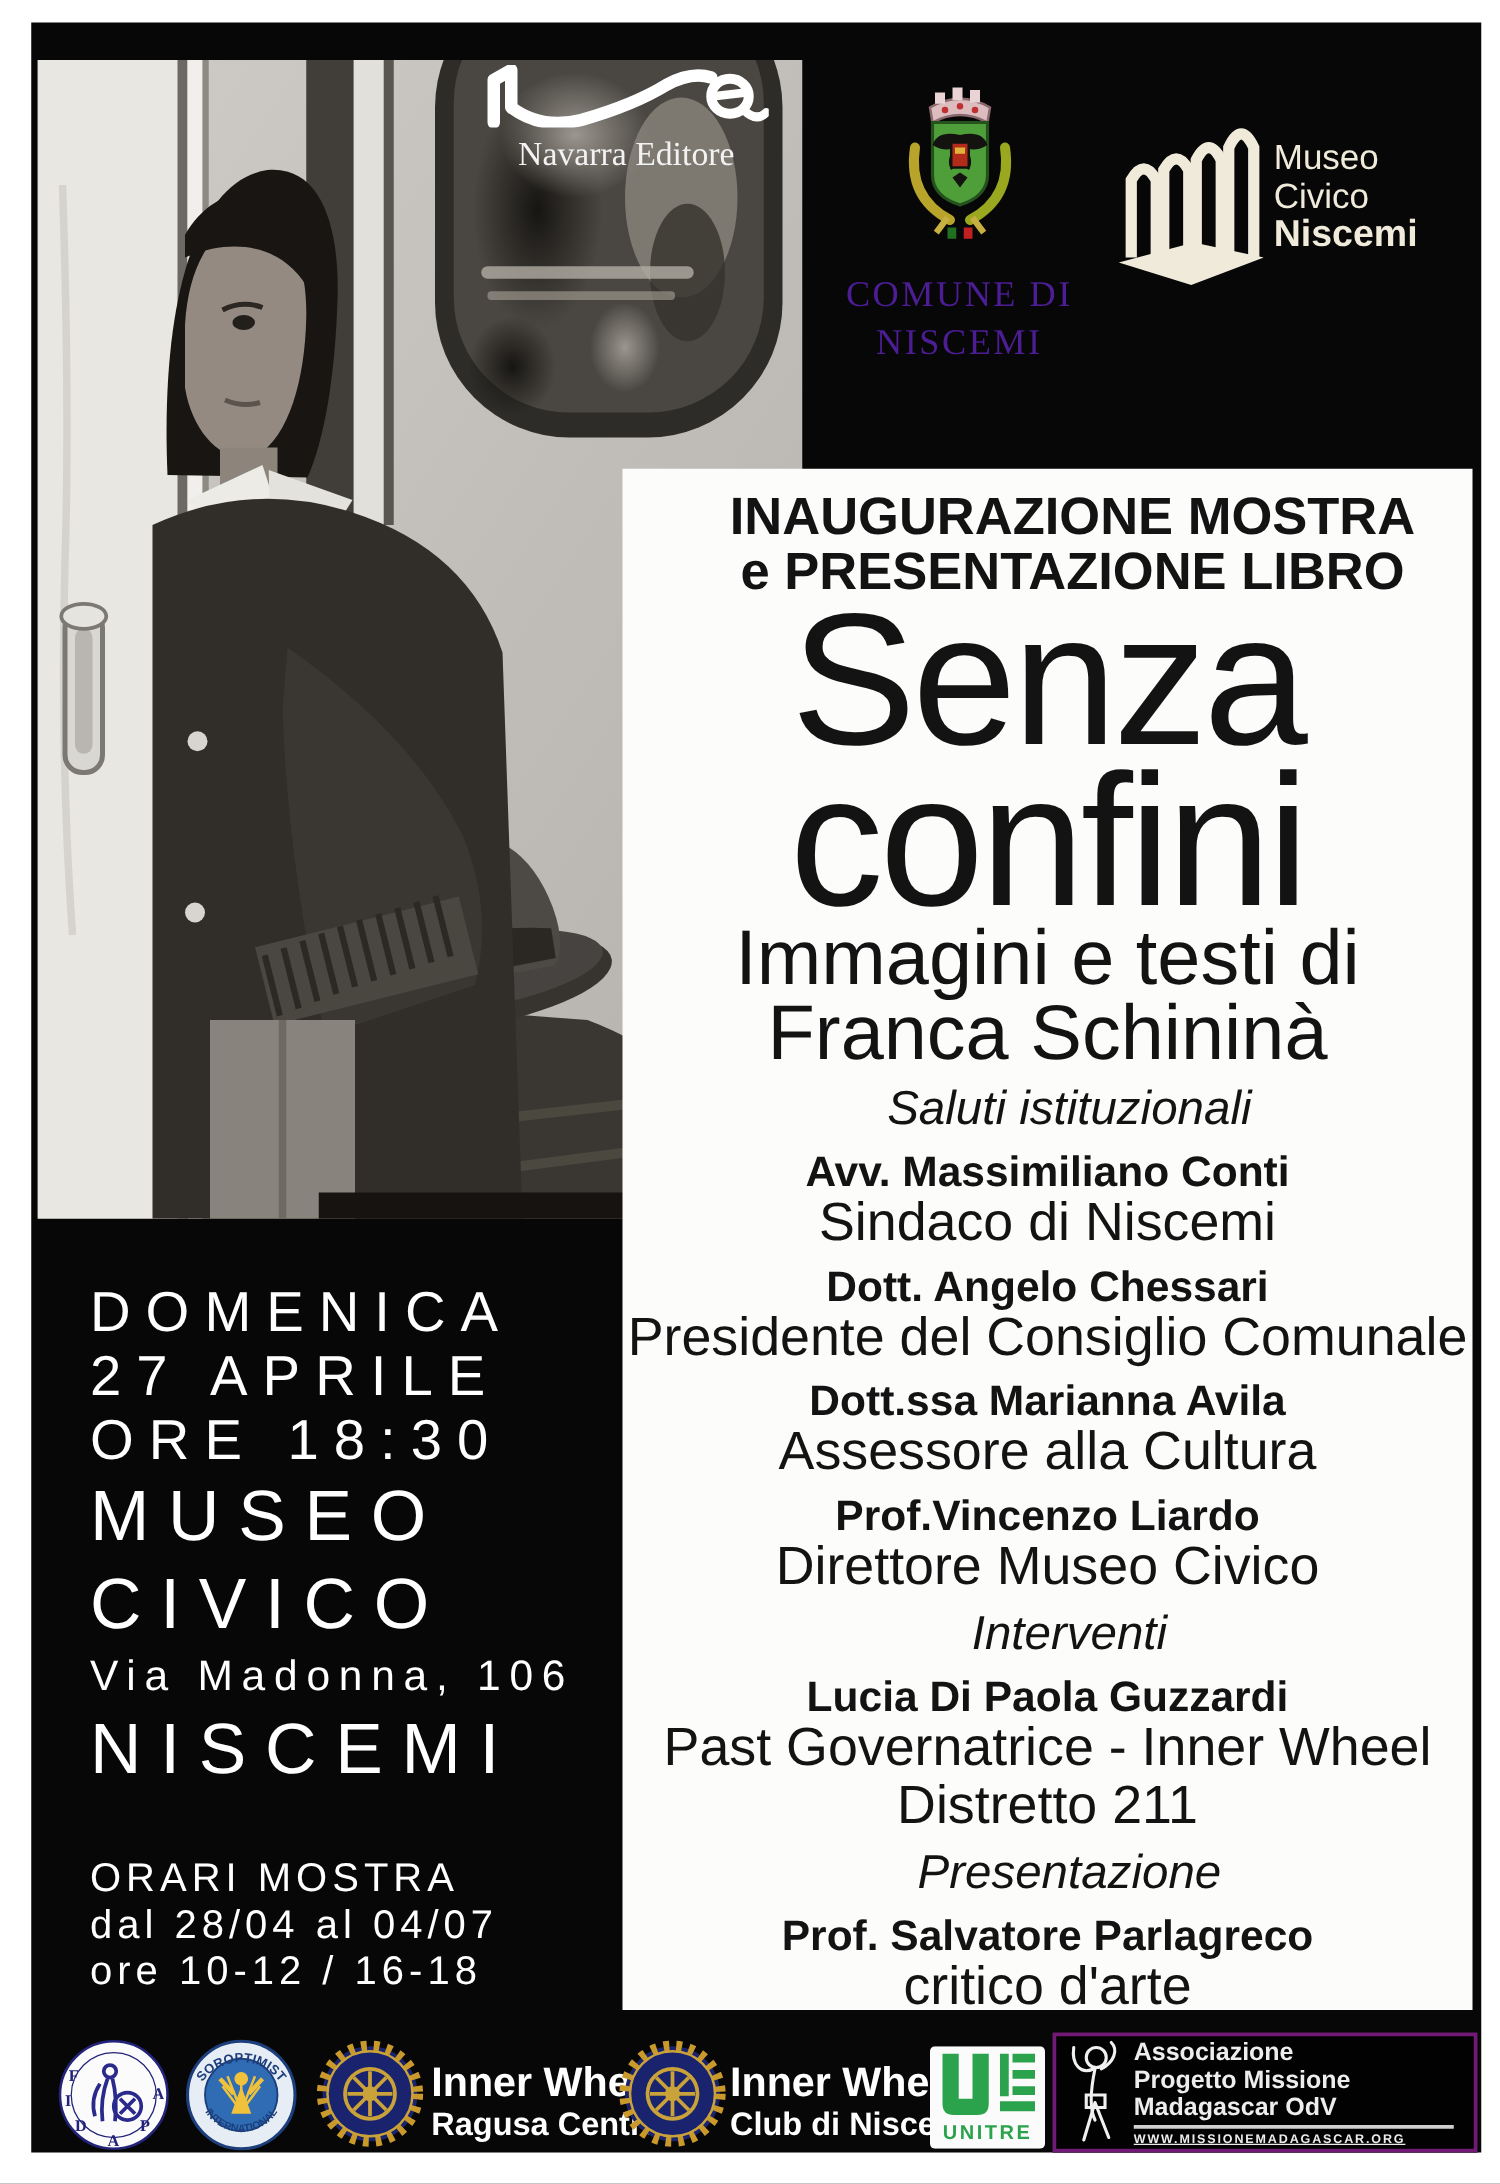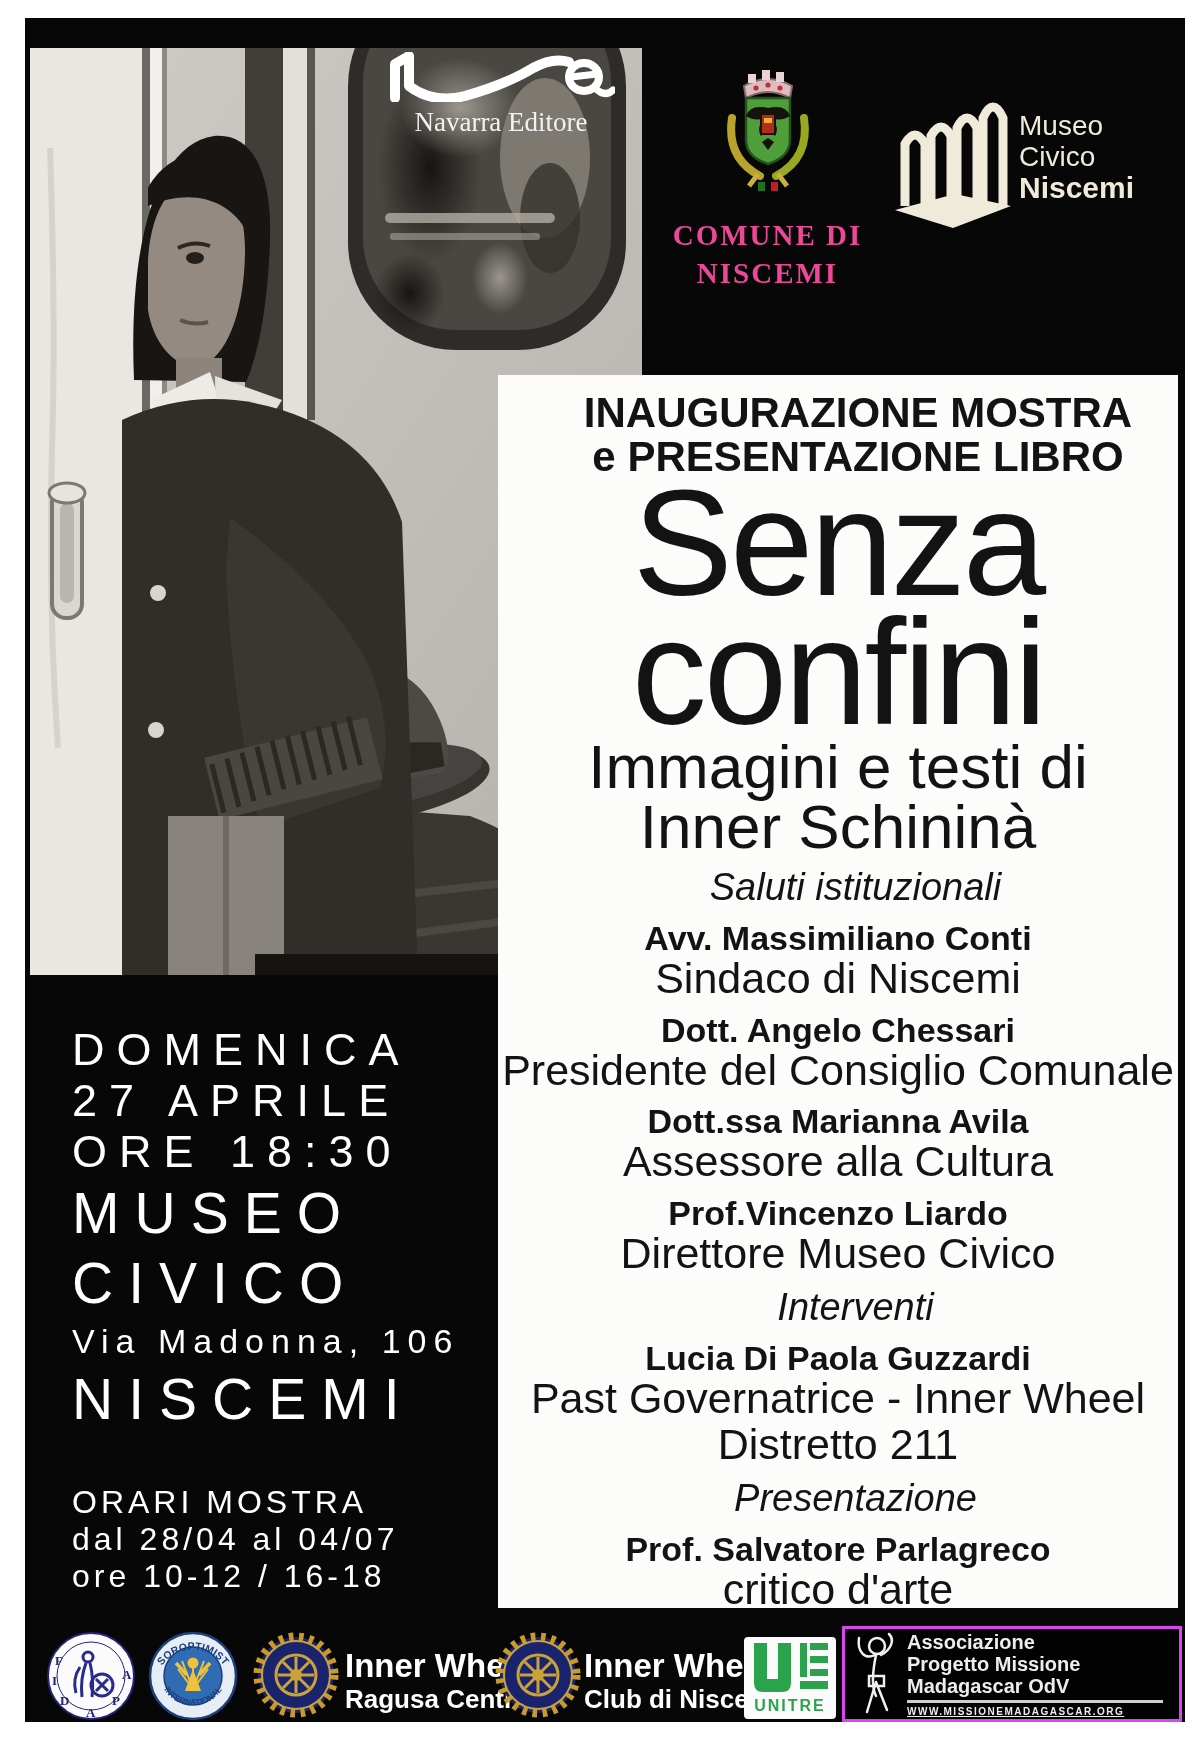--- a/index.html
+++ b/index.html
@@ -7,22 +7,22 @@
         font-family:"Liberation Sans",sans-serif;}
   .canvas{position:absolute;left:25px;top:18px;width:1160px;height:1704px;background:#070707;}
   .photo{position:absolute;left:30px;top:48px;width:612px;height:927px;}
 
   
   .navarra{position:absolute;left:385px;top:52px;width:232px;text-align:center;color:#fff;}
   .navarra-text{font-family:"Liberation Serif",serif;font-size:27px;margin-top:1px;color:#f2f2f2;}
 
   
   .comune{position:absolute;left:640px;top:58px;width:255px;text-align:center;}
-  .comune-text{font-family:"Liberation Serif",serif;color:#ec4899;font-size:29px;
-               letter-spacing:2px;line-height:38px;margin-top:6px;font-weight:bold;}
+  .comune-text{font-family:"Liberation Serif",serif;color:#4c1d95;font-size:29px;
+               letter-spacing:2px;line-height:38px;margin-top:6px;}
 
   
   .museologo{position:absolute;left:893px;top:88px;display:flex;align-items:flex-start;}
   .museologo-text{color:#efeada;font-size:28px;line-height:31px;margin-left:8px;margin-top:22px;}
   .museologo-text .bold{font-weight:bold;font-size:30px;}
 
   
   .panel{position:absolute;left:498px;top:375px;width:680px;height:1233px;background:#fcfcfb;
          text-align:center;color:#131313;overflow:hidden;}
   .p-head{font-weight:bold;font-size:42px;line-height:1.05;}
@@ -42,21 +42,21 @@
   .venue-addr{font-size:34px;letter-spacing:7px;line-height:46px;}
   .orari{position:absolute;left:72px;top:1484px;color:#fff;font-size:32px;letter-spacing:4px;
          line-height:37px;white-space:nowrap;}
 
   
   .logo-abs{position:absolute;}
   .iw-text{position:absolute;color:#fff;text-align:center;white-space:nowrap;}
   .iw-line1{font-weight:bold;font-size:33px;line-height:36px;}
   .iw-line2{font-weight:bold;font-size:26px;line-height:30px;}
   .madagascar{position:absolute;left:842px;top:1626px;width:340px;height:96px;background:#020202;
-              border:3px solid #d946ef;box-sizing:border-box;display:flex;align-items:center;}
+              border:3px solid #701a75;box-sizing:border-box;display:flex;align-items:center;}
   .mad-text{color:#ededed;width:256px;}
   .mad-line{font-weight:bold;font-size:20px;line-height:22px;}
   .mad-rule{border:none;border-top:3px solid #cfcfcf;margin:3px 0 3px 0;}
   .mad-url{font-weight:bold;font-size:10px;letter-spacing:1.5px;text-decoration:underline;}
 </style>
 </head>
 <body>
 
 <div class="page">
   <div class="canvas"></div>
@@ -207,21 +207,21 @@
   </div>
 
   <div class="panel">
     <div class="p-head-wrap">
       <div class="p-head">INAUGURAZIONE MOSTRA</div>
       <div class="p-head">e PRESENTAZIONE LIBRO</div>
     </div>
     <div class="p-title">Senza</div>
     <div class="p-title">confini</div>
     <div class="p-sub">Immagini e testi di</div>
-    <div class="p-sub">Inner Schininà</div>
+    <div class="p-sub">Franca Schininà</div>
 
     <div class="p-label">Saluti istituzionali</div>
 
     <div>
       <div class="p-name">Avv. Massimiliano Conti</div>
       <div class="p-role">Sindaco di Niscemi</div>
     </div>
     <div>
       <div class="p-name">Dott. Angelo Chessari</div>
       <div class="p-role">Presidente del Consiglio Comunale</div>

